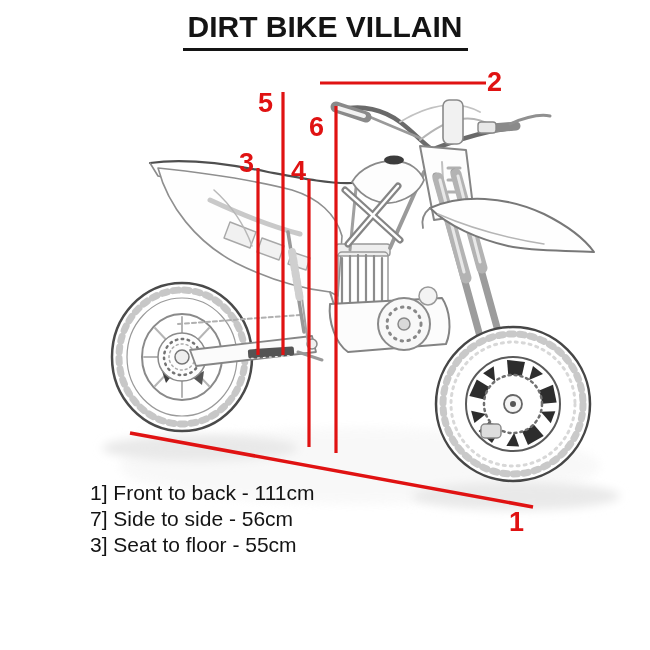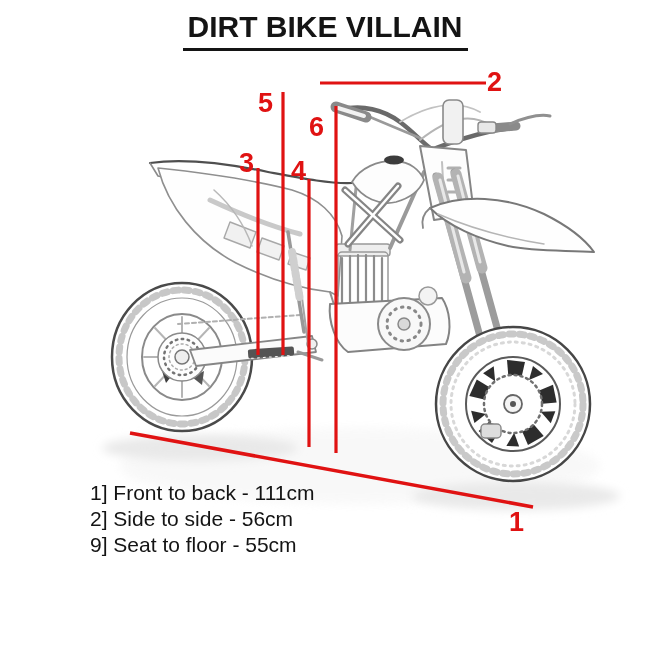--- a/index.html
+++ b/index.html
@@ -229,17 +229,17 @@
 
   <span class="callout callout-1">1</span>
   <span class="callout callout-2">2</span>
   <span class="callout callout-3">3</span>
   <span class="callout callout-4">4</span>
   <span class="callout callout-5">5</span>
   <span class="callout callout-6">6</span>
 
   <div class="legend">
     <div class="legend-line">1] Front to back - 111cm</div>
-    <div class="legend-line">2] Side to side - 56cm</div>
-    <div class="legend-line">9] Seat to floor - 55cm</div>
+    <div class="legend-line">7] Side to side - 56cm</div>
+    <div class="legend-line">3] Seat to floor - 55cm</div>
   </div>
 
 </div>
 
 </body></html>

